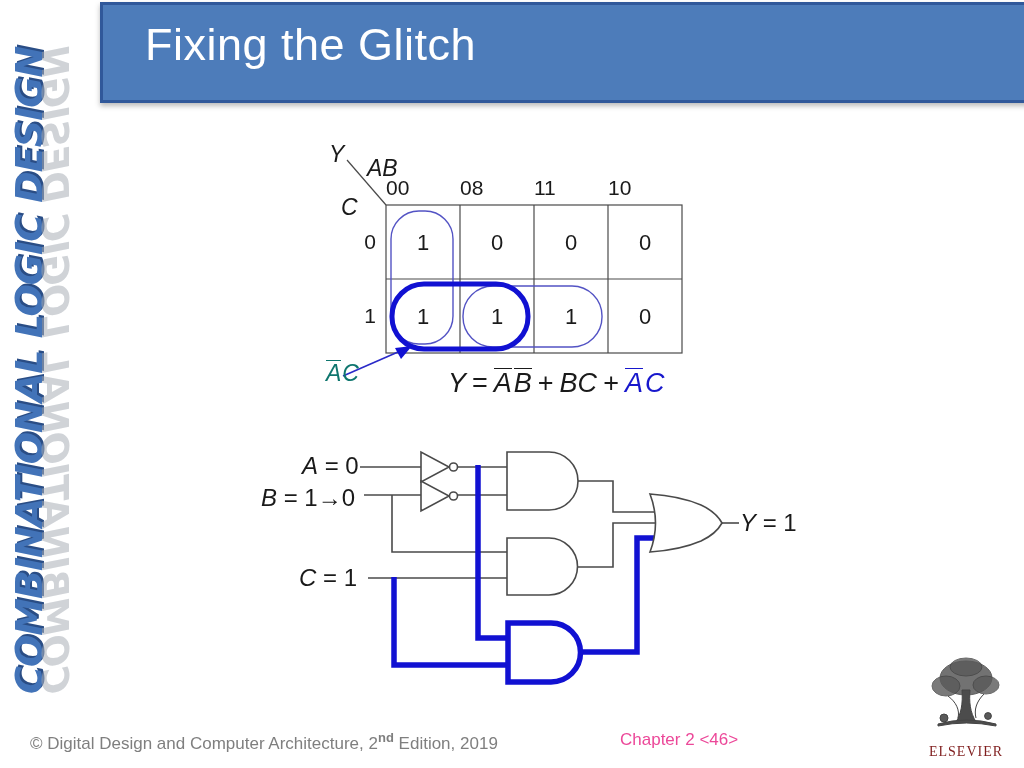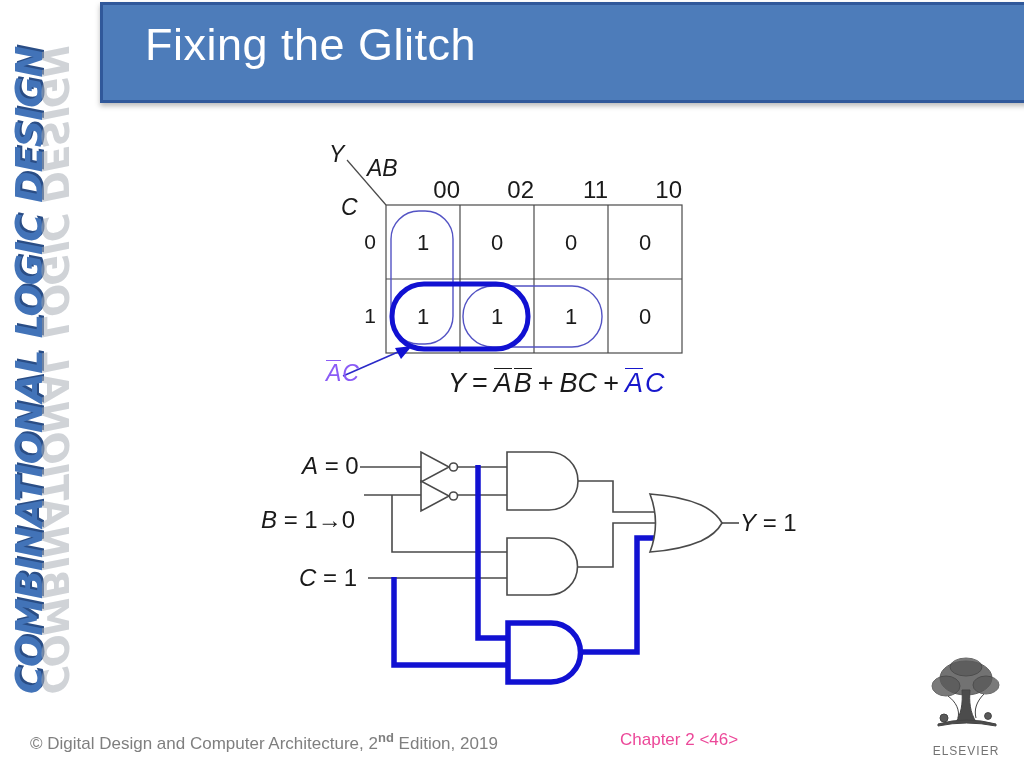--- a/index.html
+++ b/index.html
@@ -37,41 +37,41 @@
     font-size:38px;font-weight:bold;font-style:italic;letter-spacing:-1px;
     color:#aab0b8;opacity:.55;
   }
   
   .lbl{position:absolute;white-space:nowrap;}
   .it{font-style:italic;}
   .ov{display:inline-block;border-top:1.6px solid currentColor;padding-top:1px;line-height:1;}
   .blue{color:#1717cc;}
   
   .k-corner{font-size:23px;font-style:italic;}
-  .k-head{position:absolute;width:74px;text-align:right;font-size:24px;}
+  .k-head{position:absolute;width:74px;text-align:left;font-size:21px;}
   .k-row{position:absolute;width:28px;text-align:right;font-size:21px;}
   .k-cell{position:absolute;width:74px;text-align:center;font-size:22px;}
   .equation{font-size:27px;}
   .equation .op{margin:0 5px;}
   .equation .it{margin:0 1px;}
-  .ac-label{font-size:23px;color:#8b5cf6;text-align:center;}
+  .ac-label{font-size:23px;color:#0f766e;text-align:center;}
   .ac-label .it{margin-right:1px;}
   
   .c-lbl{font-size:24px;}
   .c-lbl .var{font-style:italic;}
   
   .footer-copy,.footer-chapter{position:absolute;top:730px;font-size:17px;color:#7f7f7f;}
   .footer-copy{left:30px;}
   .footer-copy .book{}
   .footer-chapter{left:620px;color:#ec4899;}
   sup{font-size:13px;font-weight:bold;}
   
   .logo{position:absolute;left:915px;top:652px;width:102px;height:110px;text-align:center;}
   .logo .logo-word{
-    font-family:Liberation Sans, sans-serif;font-size:12px;letter-spacing:1px;color:#737373;
+    font-family:Liberation Serif, serif;font-size:14px;letter-spacing:1px;color:#7f1d1d;
     margin-top:-2px;
   }
   svg.canvas{position:absolute;left:0;top:0;pointer-events:none;}
 </style>
 </head>
 <body>
 
 <div class="sidebar">
   <span class="main">COMBINATIONAL LOGIC DESIGN</span>
   <span class="mirror">COMBINATIONAL LOGIC DESIGN</span>
@@ -143,21 +143,21 @@
   <g stroke="#4a4a4a" stroke-width="1.6" fill="#ffffff">
     <path d="M650,494 Q680,496 701,505 Q716,512 722,523 Q716,534 701,541 Q680,550 650,552 Q661,523 650,494 Z"></path>
   </g>
 </svg>
 
 <div class="lbl k-corner" style="left:329px;top:141px">Y</div>
 <div class="lbl k-corner" style="left:367px;top:155px">AB</div>
 <div class="lbl k-corner" style="left:341px;top:194px">C</div>
 
 <div class="k-head" style="left:386px;top:176px">00</div>
-<div class="k-head" style="left:460px;top:176px">02</div>
+<div class="k-head" style="left:460px;top:176px">08</div>
 <div class="k-head" style="left:534px;top:176px">11</div>
 <div class="k-head" style="left:608px;top:176px">10</div>
 
 <div class="k-row" style="left:348px;top:230px">0</div>
 <div class="k-row" style="left:348px;top:304px">1</div>
 
 <div class="k-cell" style="left:386px;top:230px">1</div>
 <div class="k-cell" style="left:460px;top:230px">0</div>
 <div class="k-cell" style="left:534px;top:230px">0</div>
 <div class="k-cell" style="left:608px;top:230px">0</div>
@@ -170,21 +170,21 @@
   <span class="it ov">A</span><span class="it">C</span>
 </div>
 
 <div class="lbl equation" style="left:447px;top:368px">
   <span class="it">Y</span><span class="op">=</span><span class="it ov">A</span><span class="it ov">B</span><span class="op">+</span><span class="it">BC</span><span class="op">+</span><span class="it ov blue">A</span><span class="it blue">C</span>
 </div>
 
 <div class="lbl c-lbl" style="left:302px;top:452px">
   <span class="var">A</span><span> = 0</span>
 </div>
-<div class="lbl c-lbl" style="left:261px;top:506px">
+<div class="lbl c-lbl" style="left:261px;top:484px">
   <span class="var">B</span><span> = 1→0</span>
 </div>
 <div class="lbl c-lbl" style="left:299px;top:564px">
   <span class="var">C</span><span> = 1</span>
 </div>
 <div class="lbl c-lbl" style="left:740px;top:509px">
   <span class="var">Y</span><span> = 1</span>
 </div>
 
 <div class="footer-copy">

